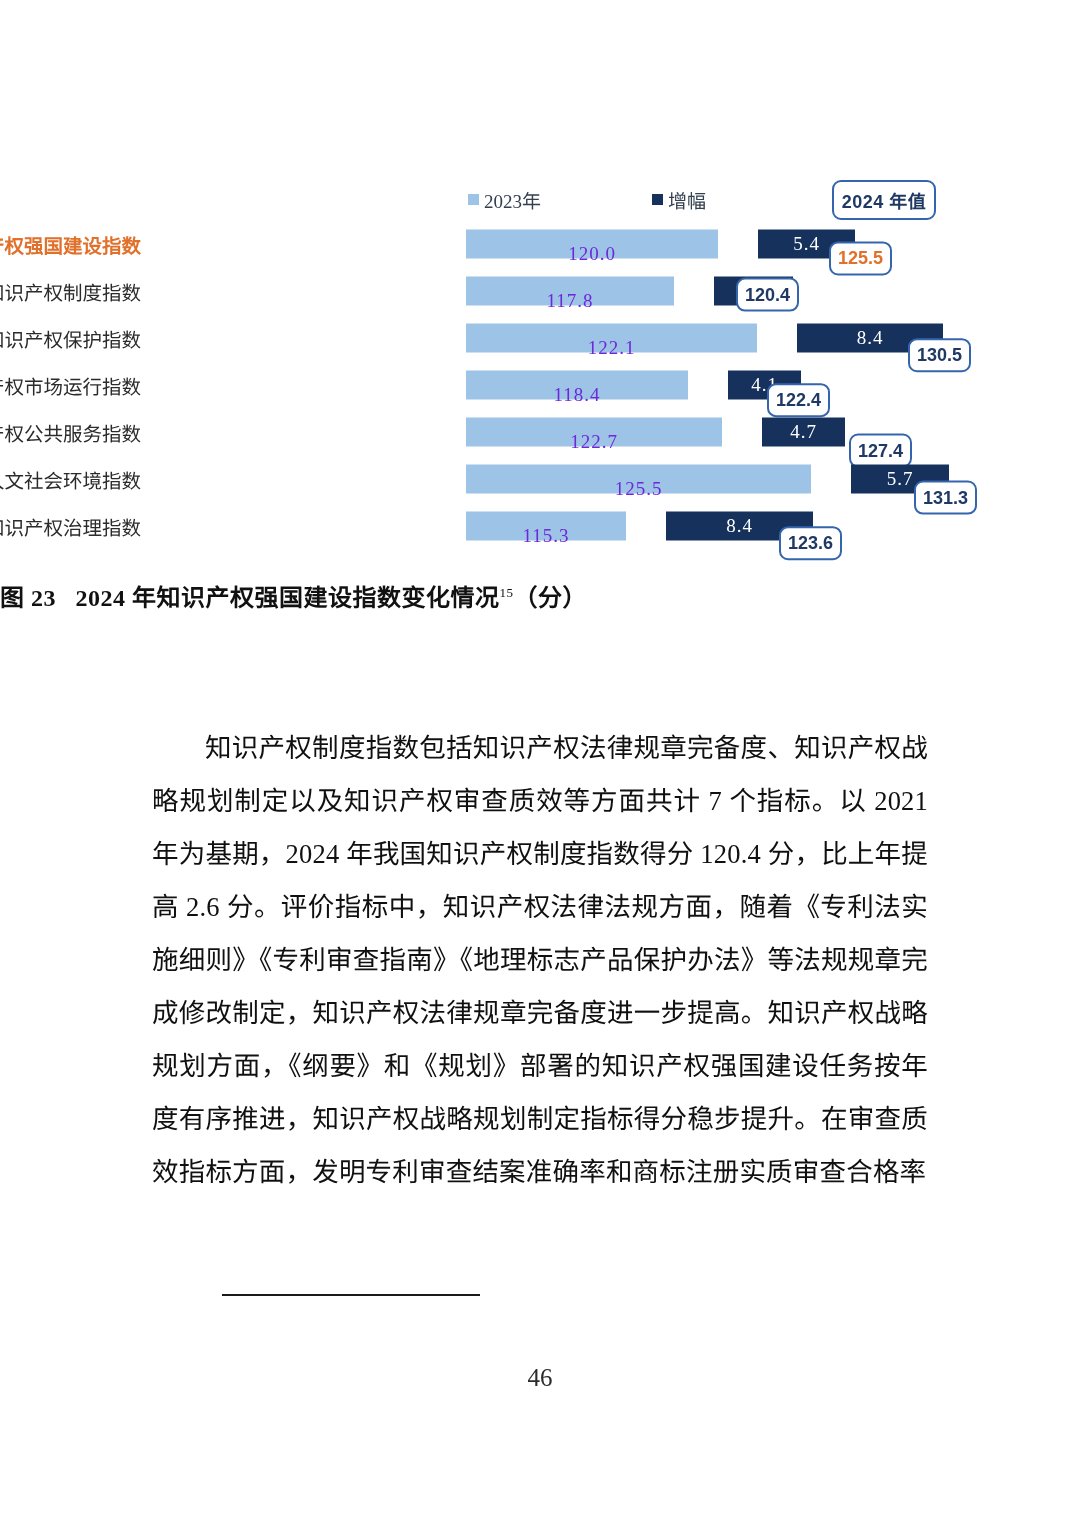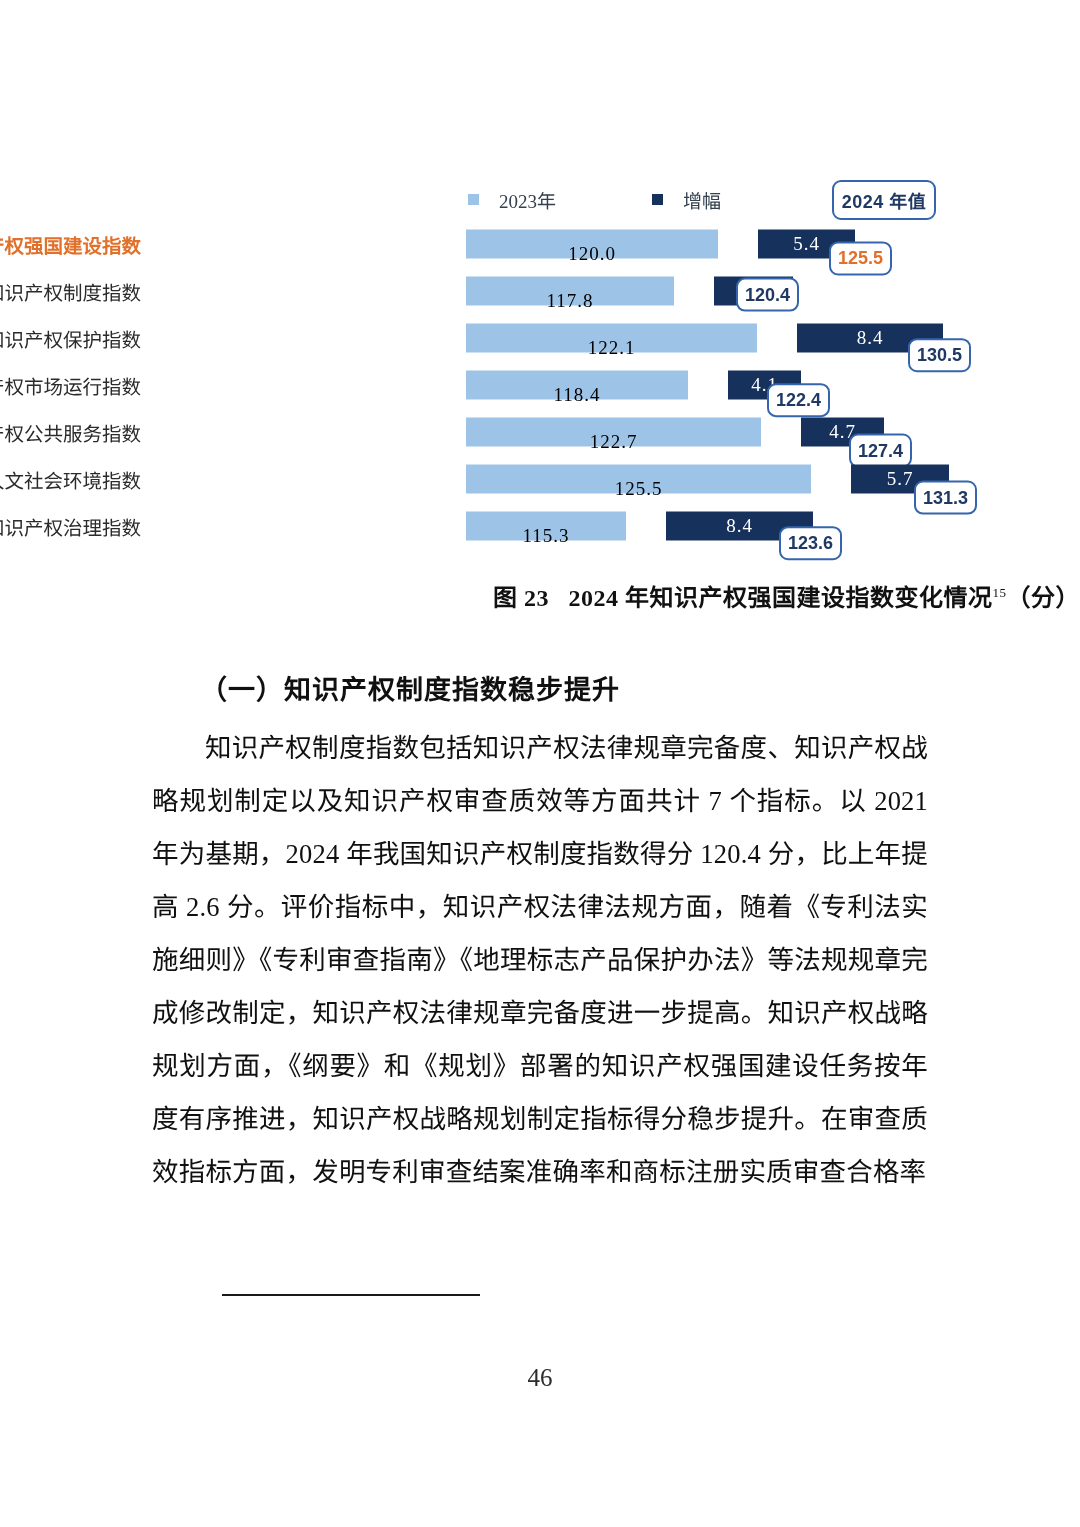--- a/index.html
+++ b/index.html
@@ -33,21 +33,21 @@
 
   .legend {
     position: relative;
     height: 34px;
     margin-left: 318px;
   }
   .legend-item {
     position: absolute;
     display: flex;
     align-items: center;
-    gap: 20px;
+    gap: 5px;
     font-family: "Liberation Serif", serif;
     font-size: 19px;
     color: #33404f;
     white-space: nowrap;
   }
   .legend-item.one { left: 0px; top: 6px; }
   .legend-item.two { left: 184px; top: 6px; }
   .legend-swatch {
     width: 11px;
     height: 11px;
@@ -120,21 +120,21 @@
     box-sizing: border-box;
   }
   .seg-base {
     background: #9DC3E6;
   }
   .seg-delta {
     background: #16325C;
     margin-left: 40px;
   }
   .seg-base .seg-val {
-    color: #000000;
+    color: #6d28d9;
     font-size: 19px;
     letter-spacing: 1px;
     margin-top: 20px;
   }
   .seg-delta .seg-val {
     color: #ffffff;
     font-size: 19px;
     letter-spacing: 1px;
   }
   .seg-val {
@@ -162,21 +162,21 @@
     white-space: nowrap;
   }
   .total-box.orange { color: #E0702A; }
 
   
   .caption {
     position: absolute;
     left: 0;
     top: 578px;
     width: 1080px;
-    text-align: right;
+    text-align: left;
     font-family: "Liberation Serif", "DejaVu Serif", serif;
     font-size: 24px;
     font-weight: bold;
     color: #111;
     letter-spacing: .5px;
   }
   .caption sup {
     font-size: 13px;
     font-weight: normal;
     vertical-align: super;
@@ -313,21 +313,21 @@
           <div class="seg seg-delta" style="width:73px">
             <span class="seg-val">4.1</span>
           </div>
           <div class="total-box" style="left:301px; transform:translateY(-4%)">122.4</div>
         </div>
       </div>
 
       <div class="row">
         <div class="row-label">知识产权公共服务指数</div>
         <div class="bars">
-          <div class="seg seg-base" style="width:295px">
+          <div class="seg seg-base" style="width:256px">
             <span class="seg-val">122.7</span>
           </div>
           <div class="seg seg-delta" style="width:83px">
             <span class="seg-val">4.7</span>
           </div>
           <div class="total-box" style="left:383px; transform:translateY(6%)">127.4</div>
         </div>
       </div>
 
       <div class="row">
@@ -356,21 +356,20 @@
         </div>
       </div>
 
     </div>
   </div>
 
   <div class="caption">
     <span>图 23</span>&nbsp;&nbsp;&nbsp;<span>2024 年知识产权强国建设指数变化情况</span><sup>15</sup><span>（分）</span>
   </div>
 
-  <div class="heading">（一）知识产权制度指数稳步提升</div>
 
   <div class="body">知识产权制度指数包括知识产权法律规章完备度、知识产权战略规划制定以及知识产权审查质效等方面共计 7 个指标。以 2021 年为基期，2024 年我国知识产权制度指数得分 120.4 分，比上年提高 2.6 分。评价指标中，知识产权法律法规方面，随着《专利法实施细则》《专利审查指南》《地理标志产品保护办法》等法规规章完成修改制定，知识产权法律规章完备度进一步提高。知识产权战略规划方面，《纲要》和《规划》部署的知识产权强国建设任务按年度有序推进，知识产权战略规划制定指标得分稳步提升。在审查质效指标方面，发明专利审查结案准确率和商标注册实质审查合格率</div>
 
   <div class="footnote-rule"></div>
 
   <div class="page-number">46</div>
 
 </div>
 
 </body></html>

